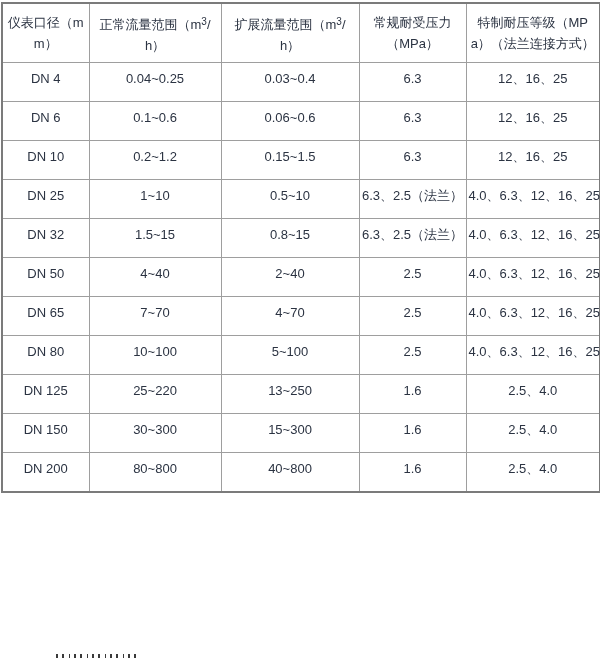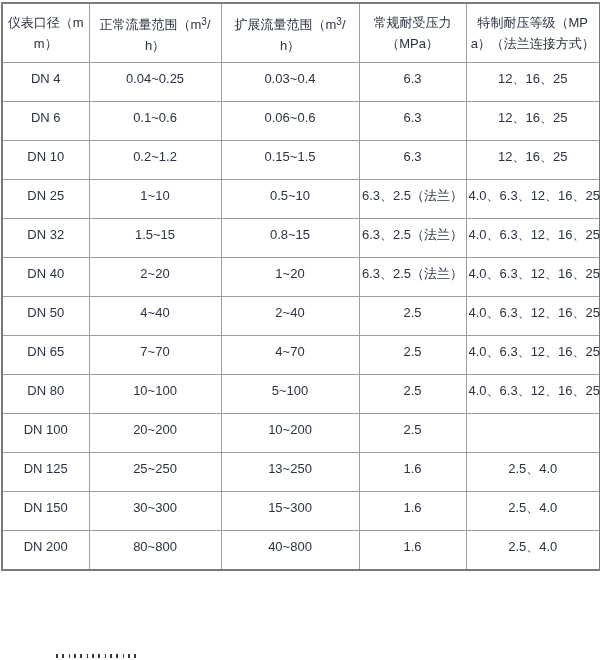--- a/index.html
+++ b/index.html
@@ -108,27 +108,20 @@
           <td>4.0、6.3、12、16、25</td>
         </tr>
         <tr>
           <td>DN 32</td>
           <td>1.5~15</td>
           <td>0.8~15</td>
           <td>6.3、2.5（法兰）</td>
           <td>4.0、6.3、12、16、25</td>
         </tr>
         <tr>
-          <td>DN 40</td>
-          <td>2~20</td>
-          <td>1~20</td>
-          <td>6.3、2.5（法兰）</td>
-          <td>4.0、6.3、12、16、25</td>
-        </tr>
-        <tr>
           <td>DN 50</td>
           <td>4~40</td>
           <td>2~40</td>
           <td>2.5</td>
           <td>4.0、6.3、12、16、25</td>
         </tr>
         <tr>
           <td>DN 65</td>
           <td>7~70</td>
           <td>4~70</td>
@@ -136,29 +129,22 @@
           <td>4.0、6.3、12、16、25</td>
         </tr>
         <tr>
           <td>DN 80</td>
           <td>10~100</td>
           <td>5~100</td>
           <td>2.5</td>
           <td>4.0、6.3、12、16、25</td>
         </tr>
         <tr>
-          <td>DN 100</td>
-          <td>20~200</td>
-          <td>10~200</td>
-          <td>2.5</td>
-          <td></td>
-        </tr>
-        <tr>
           <td>DN 125</td>
-          <td>25~250</td>
+          <td>25~220</td>
           <td>13~250</td>
           <td>1.6</td>
           <td>2.5、4.0</td>
         </tr>
         <tr>
           <td>DN 150</td>
           <td>30~300</td>
           <td>15~300</td>
           <td>1.6</td>
           <td>2.5、4.0</td>

